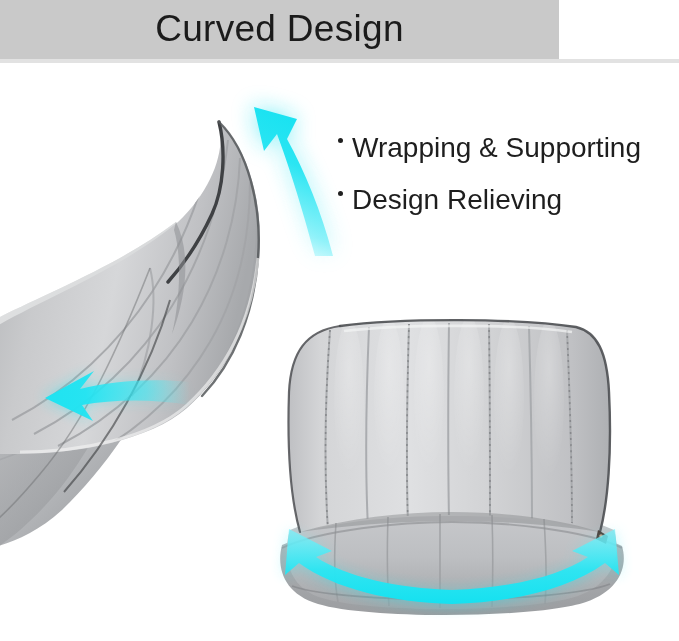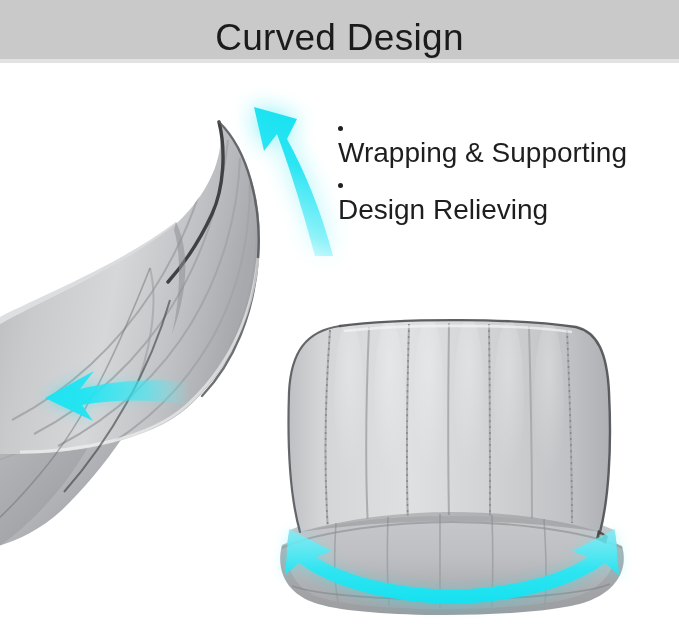--- a/index.html
+++ b/index.html
@@ -16,24 +16,24 @@
     width:679px;
     height:641px;
     background:#ffffff;
     overflow:hidden;
   }
 
   
   .header-band {
     position:absolute;
     left:0; top:0;
-    width:679px; height:59px;
+    width:559px; height:59px;
     background:#c9c9c9;
     display:flex;
-    align-items:flex-end;
+    align-items:center;
     justify-content:center;
   }
   .header-underline {
     position:absolute;
     left:0; top:59px;
     width:679px; height:4px;
     background:#e2e2e2;
   }
   .header-title {
     font-size:37px;
@@ -45,23 +45,22 @@
   }
 
   
   .bullets {
     position:absolute;
     left:338px; top:133px;
     width:330px;
   }
   .bullet-row {
     display:flex;
-    align-items:flex-start;
+    align-items:center;
     margin-bottom:23px;
-    flex-direction:column;
   }
   .bullet-dot {
     width:5px; height:5px;
     border-radius:50%;
     background:#202020;
     margin-right:9px;
     position:relative;
     top:-7px;
     flex:0 0 auto;
   }

